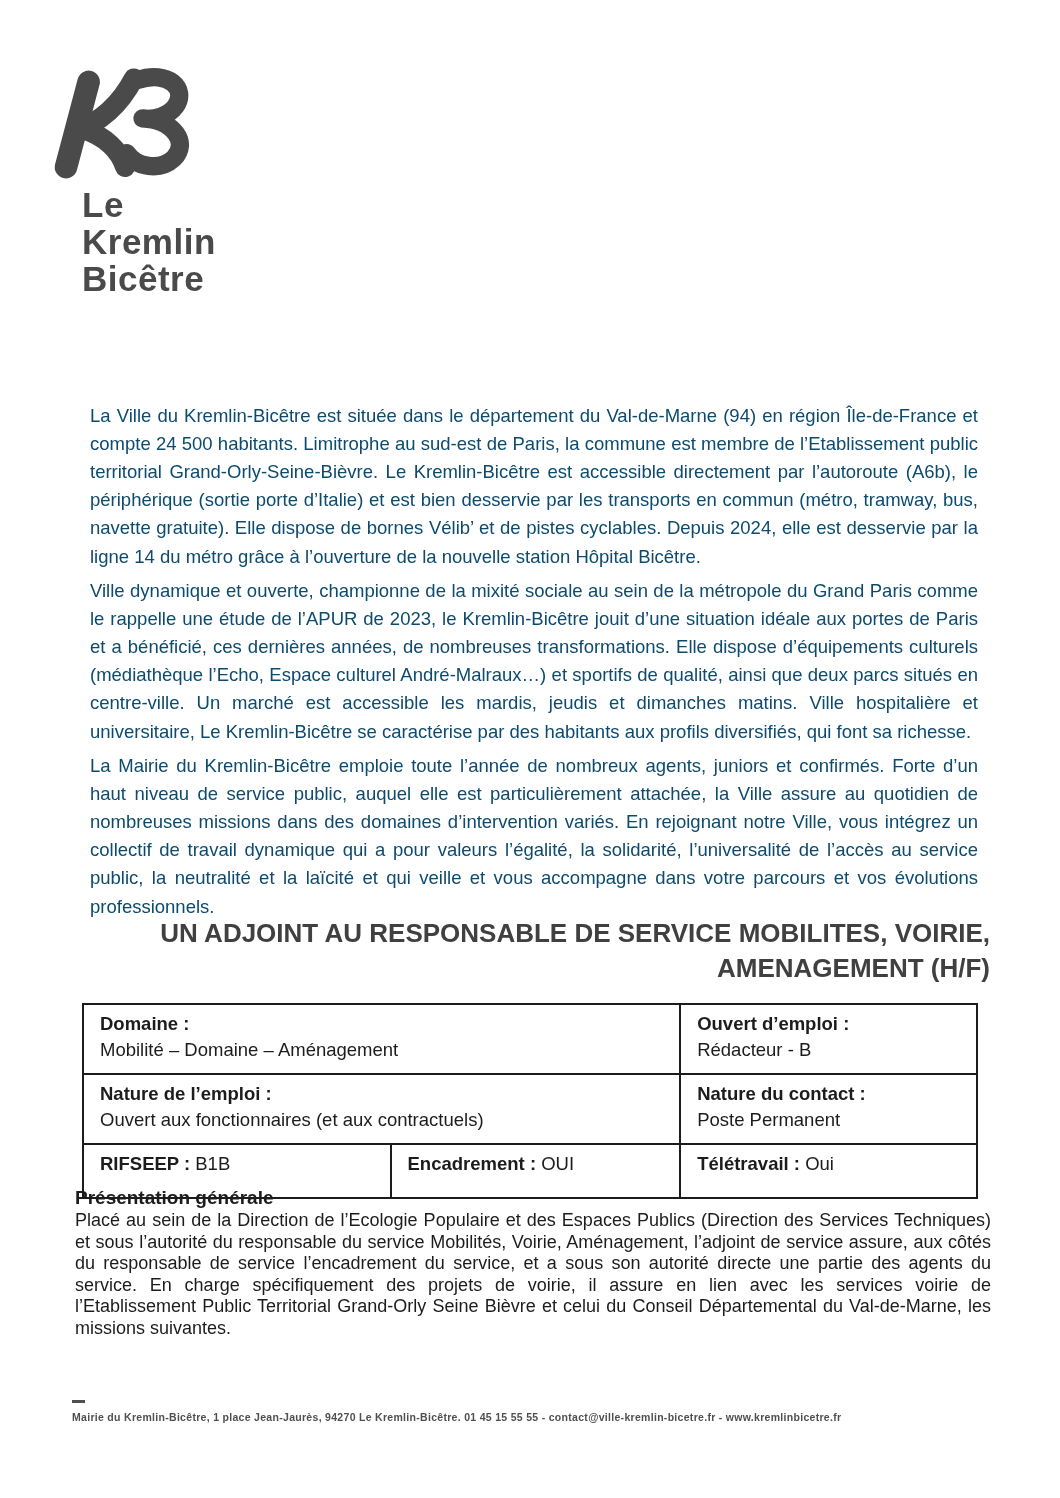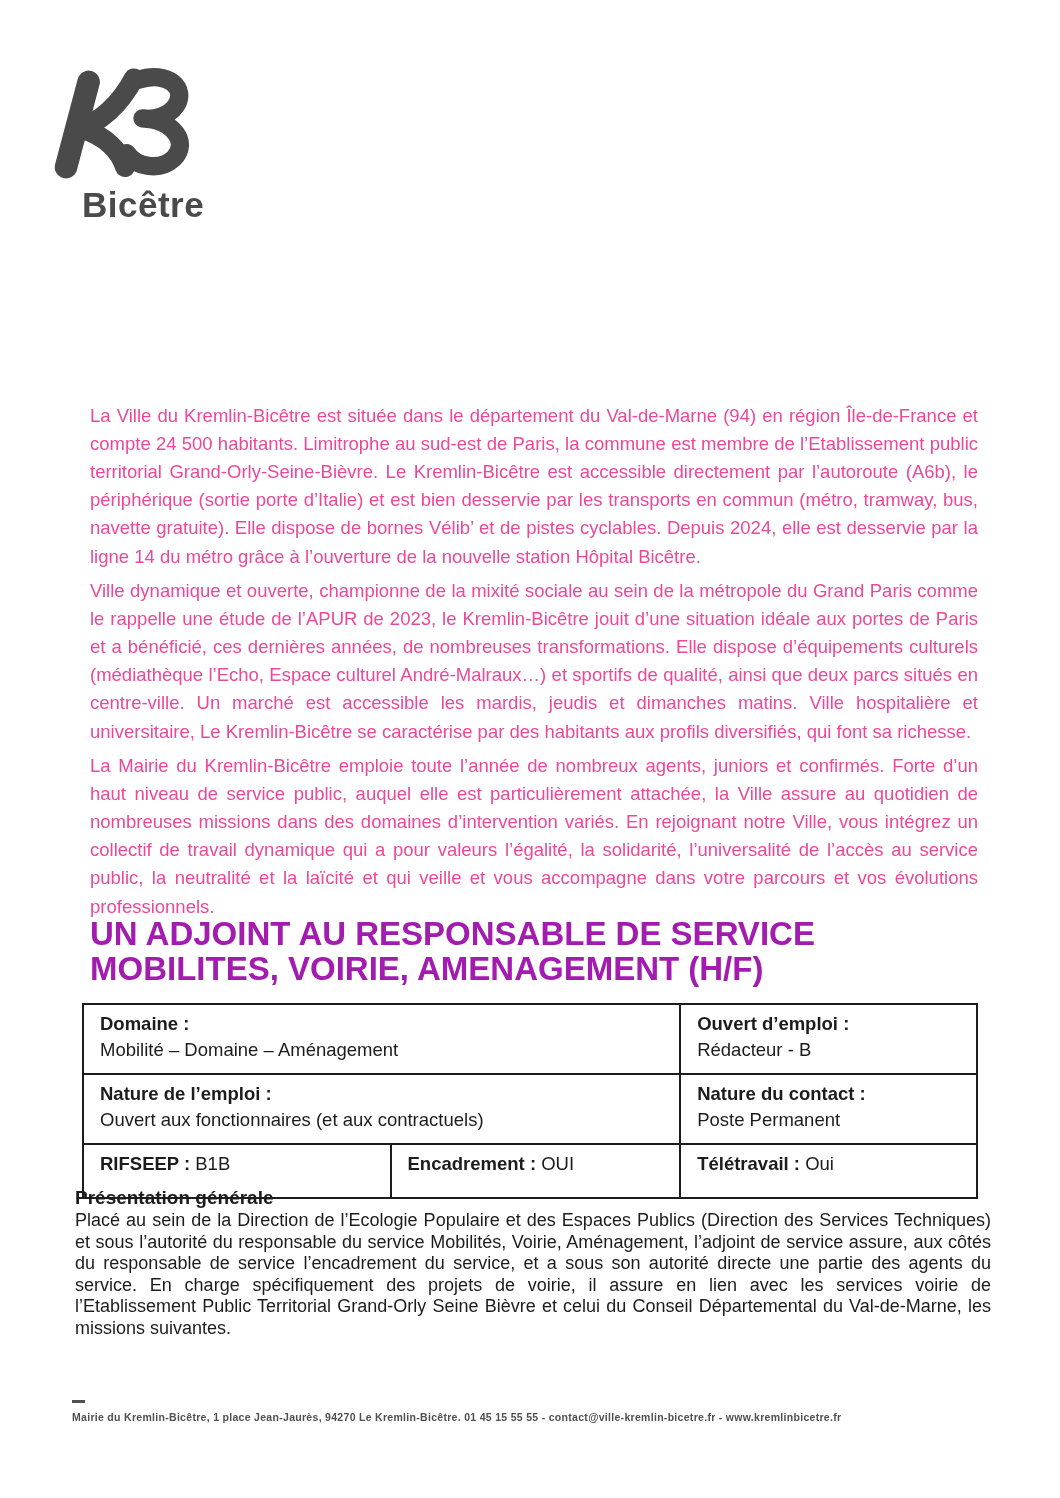--- a/index.html
+++ b/index.html
@@ -37,30 +37,30 @@
   }
   .title-underline{
     margin-top:3px;margin-left:auto;
     width:408px;height:4px;background:#1a1a1a;
   }
 
   
   .intro-p{
     position:absolute;left:90px;width:888px;
     font-size:18.5px;line-height:28.2px;
-    text-align:justify;color:#ec4899;
+    text-align:justify;color:#0c4a6e;
   }
   .p1{top:383px;}
   .p2{top:558px;}
   .p3{top:733px;}
 
   
   .job-title{
     position:absolute;left:90px;top:916px;width:900px;
-    font-size:33px;font-weight:bold;color:#a21caf;line-height:35px;
+    font-size:26px;font-weight:bold;color:#404040;line-height:35px;text-align:right;
   }
 
   
   .info-table{
     position:absolute;left:82px;top:1003px;width:896px;
     border-collapse:collapse;table-layout:fixed;
     font-size:18.5px;color:#1c1c1c;
   }
   .info-table td{
     border:2px solid #1c1c1c;
@@ -98,20 +98,21 @@
   <div class="logo">
     <svg class="kb-mark" viewBox="0 0 170 130" width="148" height="113" aria-hidden="true">
       <g fill="none" stroke="#4a4a4a" stroke-linecap="round" stroke-linejoin="round">
         <path stroke-width="26" d="M42 16 L16 114"></path>
         <path stroke-width="23" d="M94 12 C78 42 54 64 32 68"></path>
         <path stroke-width="23" d="M34 70 C62 78 78 96 84 114"></path>
         <path stroke-width="21" d="M98 14 C134 2 156 24 142 44 C134 55 118 60 104 58 C140 60 158 86 140 104 C124 119 96 114 86 98"></path>
       </g>
     </svg>
     <div class="logo-text">
+      <div>Le Kremlin</div>
       <div>Bicêtre</div>
     </div>
   </div>
 
 
   <p class="intro-p p1">La Ville du Kremlin-Bicêtre est située dans le département du Val-de-Marne (94) en région Île-de-France et compte 24 500 habitants. Limitrophe au sud-est de Paris, la commune est membre de l’Etablissement public territorial Grand-Orly-Seine-Bièvre. Le Kremlin-Bicêtre est accessible directement par l’autoroute (A6b), le périphérique (sortie porte d’Italie) et est bien desservie par les transports en commun (métro, tramway, bus, navette gratuite). Elle dispose de bornes Vélib’ et de pistes cyclables. Depuis 2024, elle est desservie par la ligne 14 du métro grâce à l’ouverture de la nouvelle station Hôpital Bicêtre.</p>
   <p class="intro-p p2">Ville dynamique et ouverte, championne de la mixité sociale au sein de la métropole du Grand Paris comme le rappelle une étude de l’APUR de 2023, le Kremlin-Bicêtre jouit d’une situation idéale aux portes de Paris et a bénéficié, ces dernières années, de nombreuses transformations. Elle dispose d’équipements culturels (médiathèque l’Echo, Espace culturel André-Malraux…) et sportifs de qualité, ainsi que deux parcs situés en centre-ville. Un marché est accessible les mardis, jeudis et dimanches matins. Ville hospitalière et universitaire, Le Kremlin-Bicêtre se caractérise par des habitants aux profils diversifiés, qui font sa richesse.</p>
   <p class="intro-p p3">La Mairie du Kremlin-Bicêtre emploie toute l’année de nombreux agents, juniors et confirmés. Forte d’un haut niveau de service public, auquel elle est particulièrement attachée, la Ville assure au quotidien de nombreuses missions dans des domaines d’intervention variés. En rejoignant notre Ville, vous intégrez un collectif de travail dynamique qui a pour valeurs l’égalité, la solidarité, l’universalité de l’accès au service public, la neutralité et la laïcité et qui veille et vous accompagne dans votre parcours et vos évolutions professionnels.</p>
 
   <div class="job-title">UN ADJOINT AU RESPONSABLE DE SERVICE MOBILITES, VOIRIE, AMENAGEMENT (H/F)</div>

